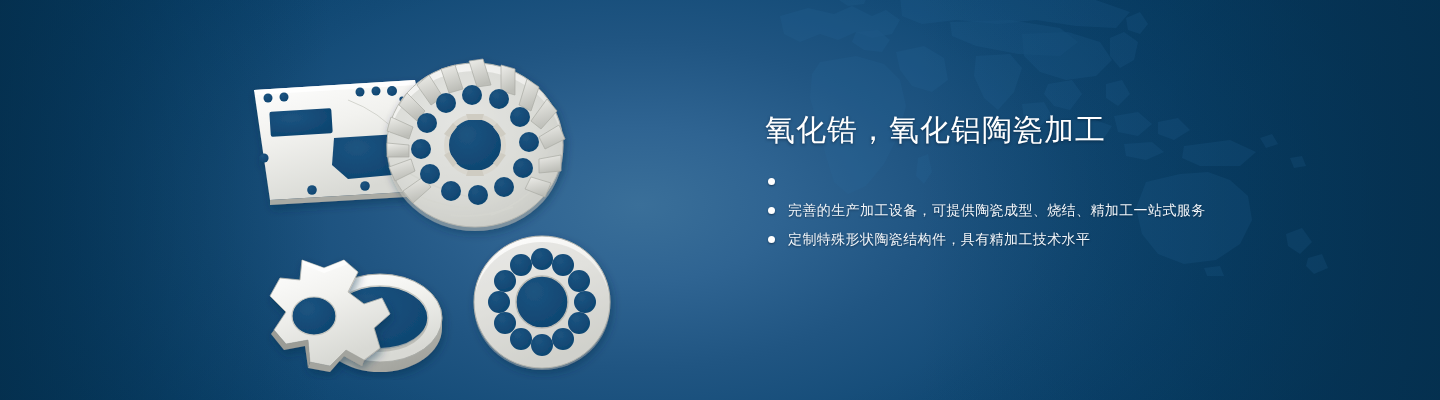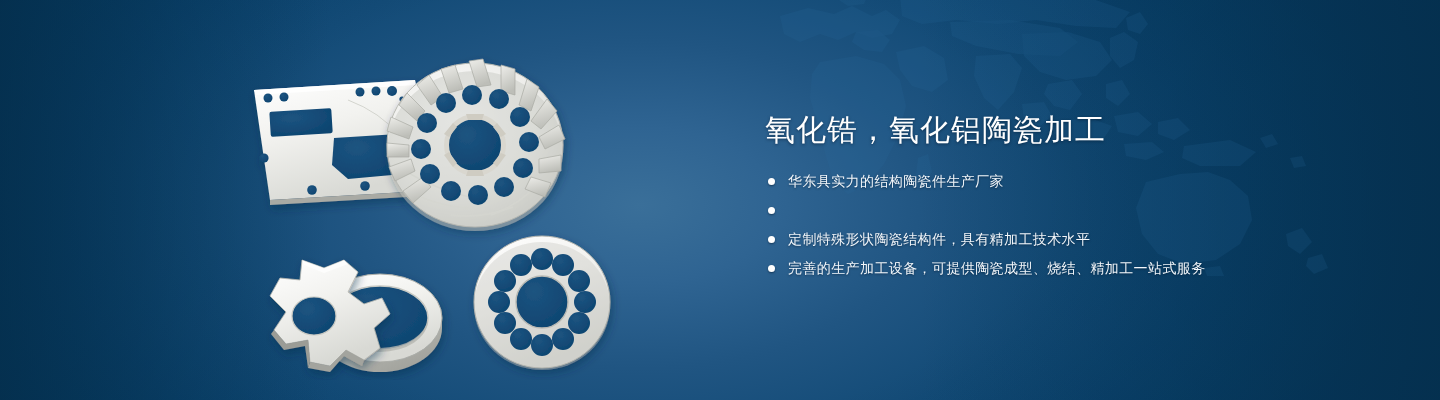--- a/index.html
+++ b/index.html
@@ -323,29 +323,25 @@
       </g>
     </svg>
   </div>
 
   <div class="copy">
     <div class="headline">氧化锆，氧化铝陶瓷加工</div>
 
     <ul class="bullets">
       <li class="bullet-row">
         <span class="bullet-dot"></span>
-        <span class="bullet-text">华东具实力的结构陶瓷件生产厂家</span>
       </li>
       <li class="bullet-row">
         <span class="bullet-dot"></span>
+        <span class="bullet-text">完善的生产加工设备，可提供陶瓷成型、烧结、精加工一站式服务</span>
       </li>
       <li class="bullet-row">
         <span class="bullet-dot"></span>
         <span class="bullet-text">定制特殊形状陶瓷结构件，具有精加工技术水平</span>
       </li>
-      <li class="bullet-row">
-        <span class="bullet-dot"></span>
-        <span class="bullet-text">完善的生产加工设备，可提供陶瓷成型、烧结、精加工一站式服务</span>
-      </li>
     </ul>
   </div>
 
 </div>
 
 </body></html>

